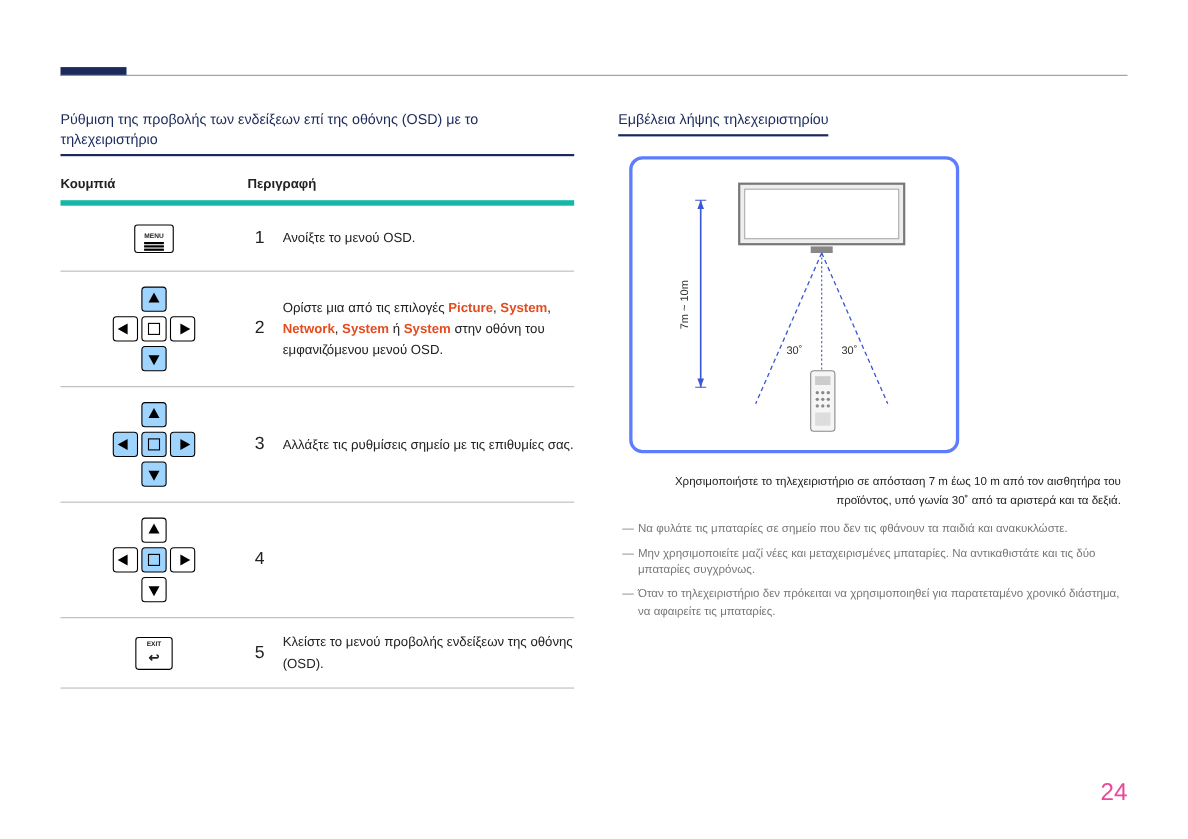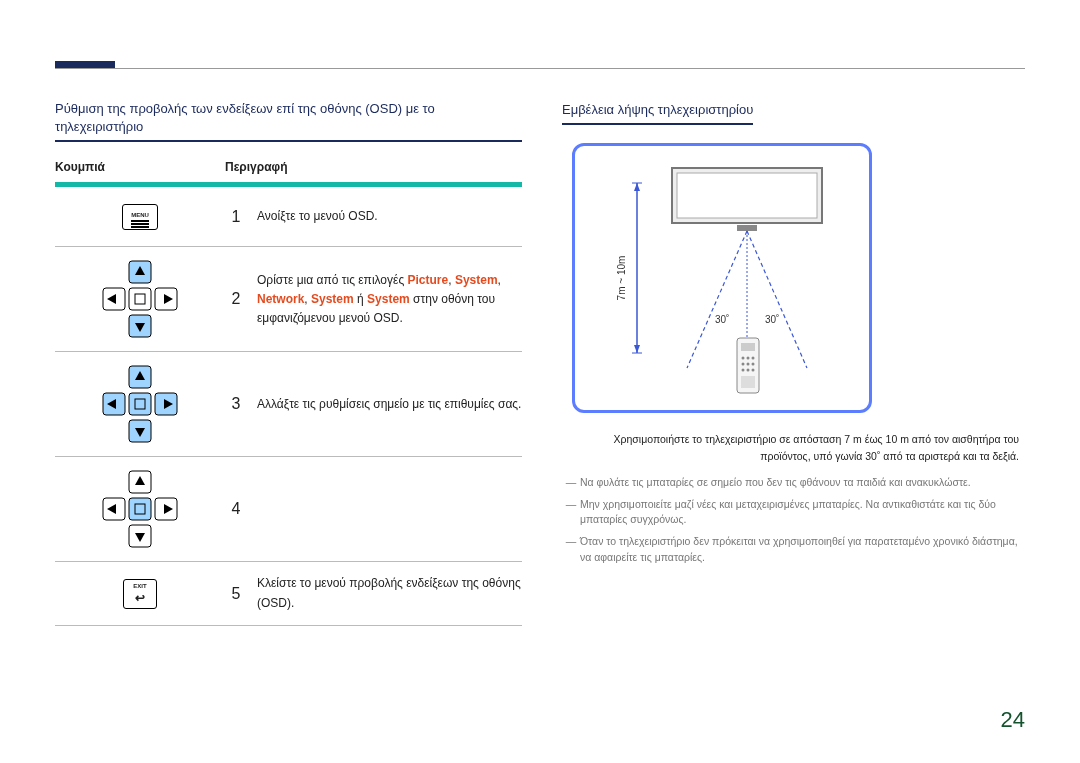--- a/index.html
+++ b/index.html
@@ -18,21 +18,21 @@
   .row:last-child { border-bottom: 1px solid #bbb; }
   .cell-icon { width: 170px; display:flex; justify-content:center; }
   .cell-num { width: 22px; font-size: 16px; color: #222; text-align:center; }
   .cell-desc { flex: 1; font-size: 12px; line-height: 1.6; padding-left: 10px; }
   .hl { color: #e54b1f; font-weight: bold; }
   .range-text { font-size: 10.5px; line-height: 1.6; margin-top: 18px; text-align: right; }
   .notes { margin-top: 10px; }
   .note-item { display:flex; font-size: 10.5px; color: #777; line-height: 1.5; margin-bottom: 6px; }
   .note-dash { width: 18px; flex-shrink:0; text-align:center; }
   .diagram-box { width: 300px; height: 270px; border: 3px solid #5d7dff; border-radius: 12px; margin: 18px 0 0 10px; display:flex; align-items:center; justify-content:center; }
-  .page-num { position: absolute; right: 55px; bottom: 30px; font-size: 22px; color: #14532d; }
+  .page-num { position: absolute; right: 55px; bottom: 30px; font-size: 22px; color: #ec4899; }
   
   .menu-btn { width: 36px; height: 26px; border: 1px solid #000; border-radius: 3px; display:flex; flex-direction:column; align-items:center; justify-content:center; font-size:6px; font-weight:bold; }
   .menu-btn .bars { width: 18px; height: 2px; background:#000; margin-top:2px; box-shadow: 0 3px 0 #000, 0 6px 0 #000; }
   .exit-btn { width: 34px; height: 30px; border: 1px solid #000; border-radius: 3px; display:flex; flex-direction:column; align-items:center; justify-content:center; font-size:6px; font-weight:bold; gap:2px;}
   .exit-glyph { font-size: 12px; }
 </style>
 </head>
 <body>
 
 <div class="page">

